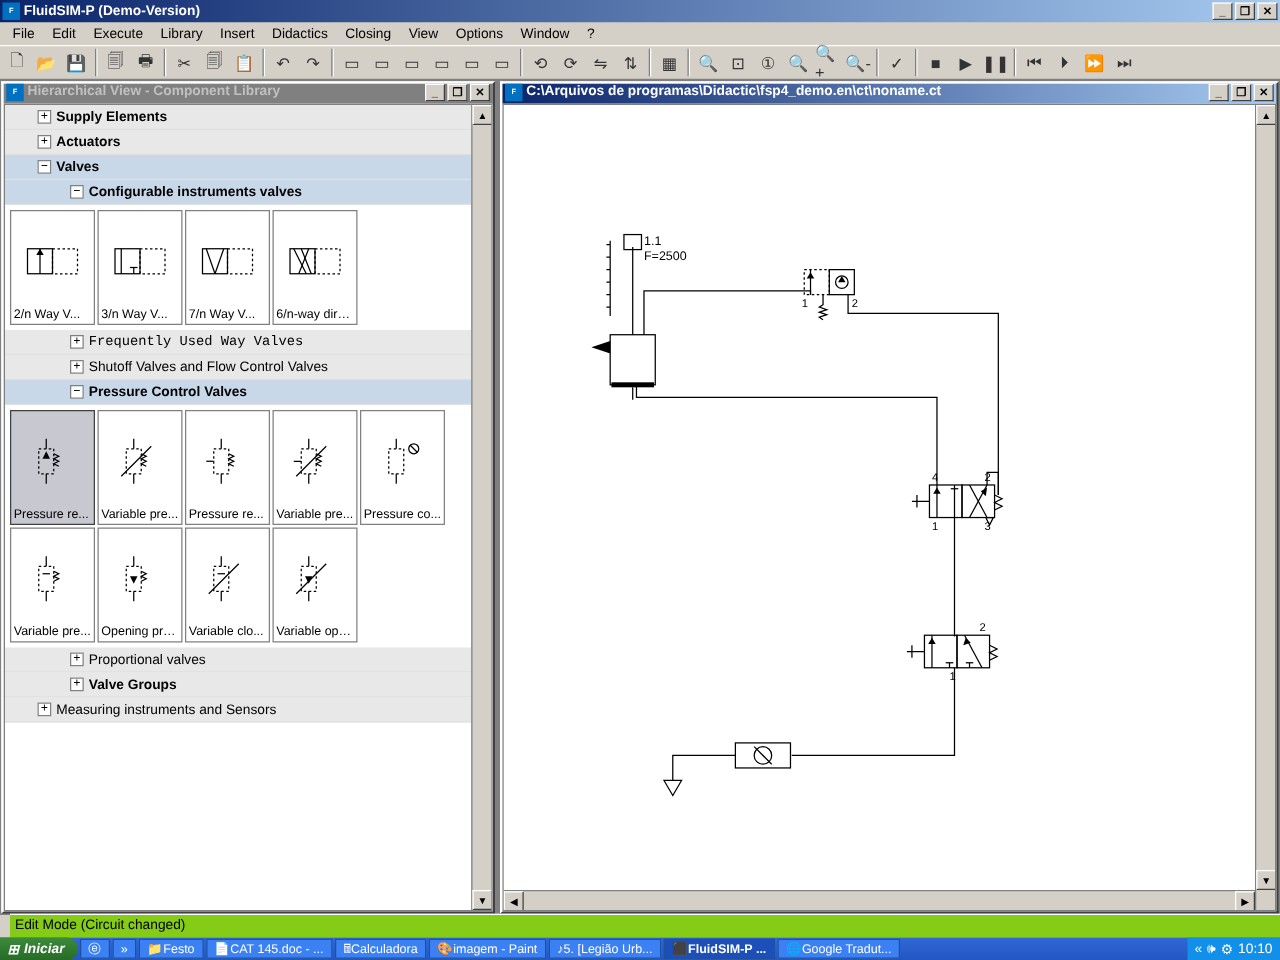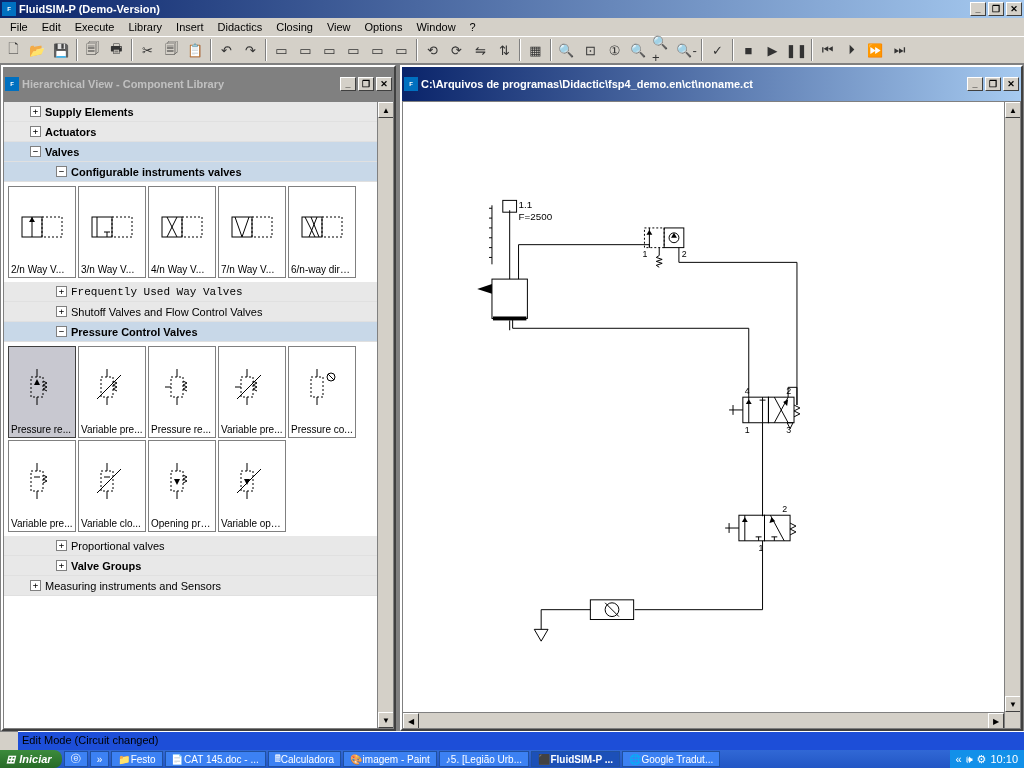--- a/index.html
+++ b/index.html
@@ -9,39 +9,39 @@
 .winbtn{ width:16px;height:14px; background:#D4D0C8;border:1px solid #fff;border-right-color:#404040;border-bottom-color:#404040;margin-left:2px;display:flex;align-items:center;justify-content:center;font-size:9px;color:#000;font-family:Arial;}
 .menubar{background:#D4D0C8;height:18px;display:flex;align-items:center;padding:0 4px;gap:2px;}
 .menubar span{padding:1px 6px;cursor:default;}
 .toolbar{background:#D4D0C8;height:28px;border-top:1px solid #fff;border-bottom:1px solid #808080;display:flex;align-items:center;padding:0 2px;gap:1px;}
 .tbtn{width:23px;height:22px;border:1px solid #D4D0C8;display:flex;align-items:center;justify-content:center;font-size:13px;color:#333;}
 .tsep{width:2px;height:22px;border-left:1px solid #808080;border-right:1px solid #fff;margin:0 2px;}
 .workspace{position:absolute;top:64px;left:0;right:0;bottom:36px;background:#808080;display:flex;}
 .panel{background:#D4D0C8;border:2px solid #D4D0C8;border-top-color:#fff;border-left-color:#fff;border-right-color:#404040;border-bottom-color:#404040;display:flex;flex-direction:column;}
 .panel-left{width:395px;margin:1px 0 1px 1px;}
 .panel-right{flex:1;margin:1px 1px 1px 4px;}
-.panel-title{height:34px;display:flex;align-items:center;padding:0 2px;font-weight:bold;}
+.panel-title{height:16px;display:flex;padding:0 2px;font-weight:bold;}
 .pt-inactive{background:#808080;color:#C0C0C0;}
 .pt-active{background:linear-gradient(to right,#0A246A,#A6CAF0);color:#fff;}
 .panel-title .spacer{flex:1;}
 .panel-body{flex:1;background:#fff;border:1px solid #808080;overflow:hidden;position:relative;}
 .tree{position:absolute;inset:0 16px 0 0;overflow:auto;background:#fff;}
 .tree-row{display:flex;align-items:center;height:20px;border-bottom:1px solid #E0E0E0;padding-left:4px;background:#E8E8E8;}
 .tree-row.selected{background:#C8D8E8;}
 .tree-toggle{width:11px;height:11px;border:1px solid #808080;background:#fff;display:flex;align-items:center;justify-content:center;font-size:9px;line-height:1;margin-right:4px;font-family:monospace;}
 .tree-label{font-weight:bold;}
 .comp-grid{display:flex;flex-wrap:wrap;gap:2px;padding:4px;background:#fff;}
 .comp{width:68px;height:92px;border:1px solid #808080;background:#fff;display:flex;flex-direction:column;align-items:flex-start;justify-content:flex-end;padding:2px;}
 .comp.sel{background:#C8C8D0;border:1px solid #404040;}
 .comp-ic{flex:1;width:100%;display:flex;align-items:center;justify-content:center;}
 .comp-lbl{font-size:10px;white-space:nowrap;overflow:hidden;text-overflow:ellipsis;width:100%;text-align:left;}
 .vscroll{position:absolute;right:0;top:0;bottom:0;width:16px;background:#D4D0C8;border-left:1px solid #808080;}
 .hscroll{position:absolute;left:0;right:16px;bottom:0;height:16px;background:#D4D0C8;border-top:1px solid #808080;display:flex;}
 .sbtn{width:16px;height:16px;background:#D4D0C8;border:1px solid #fff;border-right-color:#404040;border-bottom-color:#404040;display:flex;align-items:center;justify-content:center;font-size:8px;}
-.statusbar{position:absolute;bottom:18px;left:18px;right:0;height:19px;background:#1d4ed8;border-top:1px solid #fff;padding:2px 4px;font-size:11px;}
+.statusbar{position:absolute;bottom:18px;left:8px;right:0;height:19px;background:#84cc16;border-top:1px solid #fff;padding:2px 4px;font-size:11px;}
 .taskbar{position:absolute;bottom:0;left:0;right:0;height:18px;background:linear-gradient(to bottom,#3168D5,#2256C5);display:flex;align-items:center;color:#fff;font-size:11px;}
 .startbtn{background:linear-gradient(to bottom,#3C8B3C,#276B27);height:18px;padding:0 10px 0 6px;display:flex;align-items:center;font-weight:bold;font-style:italic;border-radius:0 8px 8px 0;}
 .task{background:#3C81F3;border:1px solid #2050A0;height:16px;padding:0 6px;margin-left:2px;display:flex;align-items:center;max-width:110px;overflow:hidden;white-space:nowrap;font-size:10px;}
 .task.active{background:#1C50B8;}
 .tray{margin-left:auto;background:#1290E9;height:18px;padding:0 6px;display:flex;align-items:center;gap:4px;}
 .canvas{position:absolute;inset:0 16px 16px 0;background:#fff;}
 .festo-logo{width:14px;height:14px;background:#0070C0;color:#fff;font-size:6px;display:flex;align-items:center;justify-content:center;margin-right:3px;}
 svg{overflow:visible;}
 </style>
 </head>
@@ -169,31 +169,20 @@
                   <line x1="17" y1="20" x2="23" y2="20" stroke="#000"></line>
                 </svg>
               </div>
               <div class="comp-lbl">3/n Way V...</div>
             </div>
           <div class="comp">
               <div class="comp-ic">
                 <svg width="50" height="30">
                   <rect x="5" y="5" width="20" height="20" fill="none" stroke="#000"></rect>
                   <rect x="25" y="5" width="20" height="20" fill="none" stroke="#000" stroke-dasharray="2"></rect>
-                  <line x1="10" y1="5" x2="20" y2="25" stroke="#000"></line>
-                  <line x1="20" y1="5" x2="10" y2="25" stroke="#000"></line>
-                </svg>
-              </div>
-              <div class="comp-lbl">4/n Way V...</div>
-            </div>
-          <div class="comp">
-              <div class="comp-ic">
-                <svg width="50" height="30">
-                  <rect x="5" y="5" width="20" height="20" fill="none" stroke="#000"></rect>
-                  <rect x="25" y="5" width="20" height="20" fill="none" stroke="#000" stroke-dasharray="2"></rect>
                   <line x1="8" y1="5" x2="15" y2="25" stroke="#000"></line>
                   <line x1="22" y1="5" x2="15" y2="25" stroke="#000"></line>
                 </svg>
               </div>
               <div class="comp-lbl">7/n Way V...</div>
             </div>
           <div class="comp">
               <div class="comp-ic">
                 <svg width="50" height="30">
                   <rect x="5" y="5" width="20" height="20" fill="none" stroke="#000"></rect>
@@ -291,37 +280,37 @@
                 </svg>
               </div>
               <div class="comp-lbl">Variable pre...</div>
             </div>
           <div class="comp">
               <div class="comp-ic">
                 <svg width="50" height="36">
                   <rect x="14" y="8" width="12" height="20" fill="none" stroke="#000" stroke-dasharray="2"></rect>
                   <line x1="20" y1="0" x2="20" y2="8" stroke="#000"></line>
                   <line x1="20" y1="28" x2="20" y2="36" stroke="#000"></line>
+                  <path d="M26 12 l4 2 l-4 2 l4 2 l-4 2" fill="none" stroke="#000"></path>
+                  <polygon points="20,22 17,16 23,16" fill="#000"></polygon>
+                </svg>
+              </div>
+              <div class="comp-lbl">Opening pre...</div>
+            </div>
+          <div class="comp">
+              <div class="comp-ic">
+                <svg width="50" height="36">
+                  <rect x="14" y="8" width="12" height="20" fill="none" stroke="#000" stroke-dasharray="2"></rect>
+                  <line x1="20" y1="0" x2="20" y2="8" stroke="#000"></line>
+                  <line x1="20" y1="28" x2="20" y2="36" stroke="#000"></line>
                   <line x1="10" y1="30" x2="34" y2="6" stroke="#000"></line>
                   <line x1="17" y1="14" x2="23" y2="14" stroke="#000"></line>
                 </svg>
               </div>
               <div class="comp-lbl">Variable clo...</div>
-            </div>
-          <div class="comp">
-              <div class="comp-ic">
-                <svg width="50" height="36">
-                  <rect x="14" y="8" width="12" height="20" fill="none" stroke="#000" stroke-dasharray="2"></rect>
-                  <line x1="20" y1="0" x2="20" y2="8" stroke="#000"></line>
-                  <line x1="20" y1="28" x2="20" y2="36" stroke="#000"></line>
-                  <path d="M26 12 l4 2 l-4 2 l4 2 l-4 2" fill="none" stroke="#000"></path>
-                  <polygon points="20,22 17,16 23,16" fill="#000"></polygon>
-                </svg>
-              </div>
-              <div class="comp-lbl">Opening pre...</div>
             </div>
           <div class="comp">
               <div class="comp-ic">
                 <svg width="50" height="36">
                   <rect x="14" y="8" width="12" height="20" fill="none" stroke="#000" stroke-dasharray="2"></rect>
                   <line x1="20" y1="0" x2="20" y2="8" stroke="#000"></line>
                   <line x1="20" y1="28" x2="20" y2="36" stroke="#000"></line>
                   <line x1="10" y1="30" x2="34" y2="6" stroke="#000"></line>
                   <polygon points="20,22 17,16 23,16" fill="#000"></polygon>
                 </svg>

